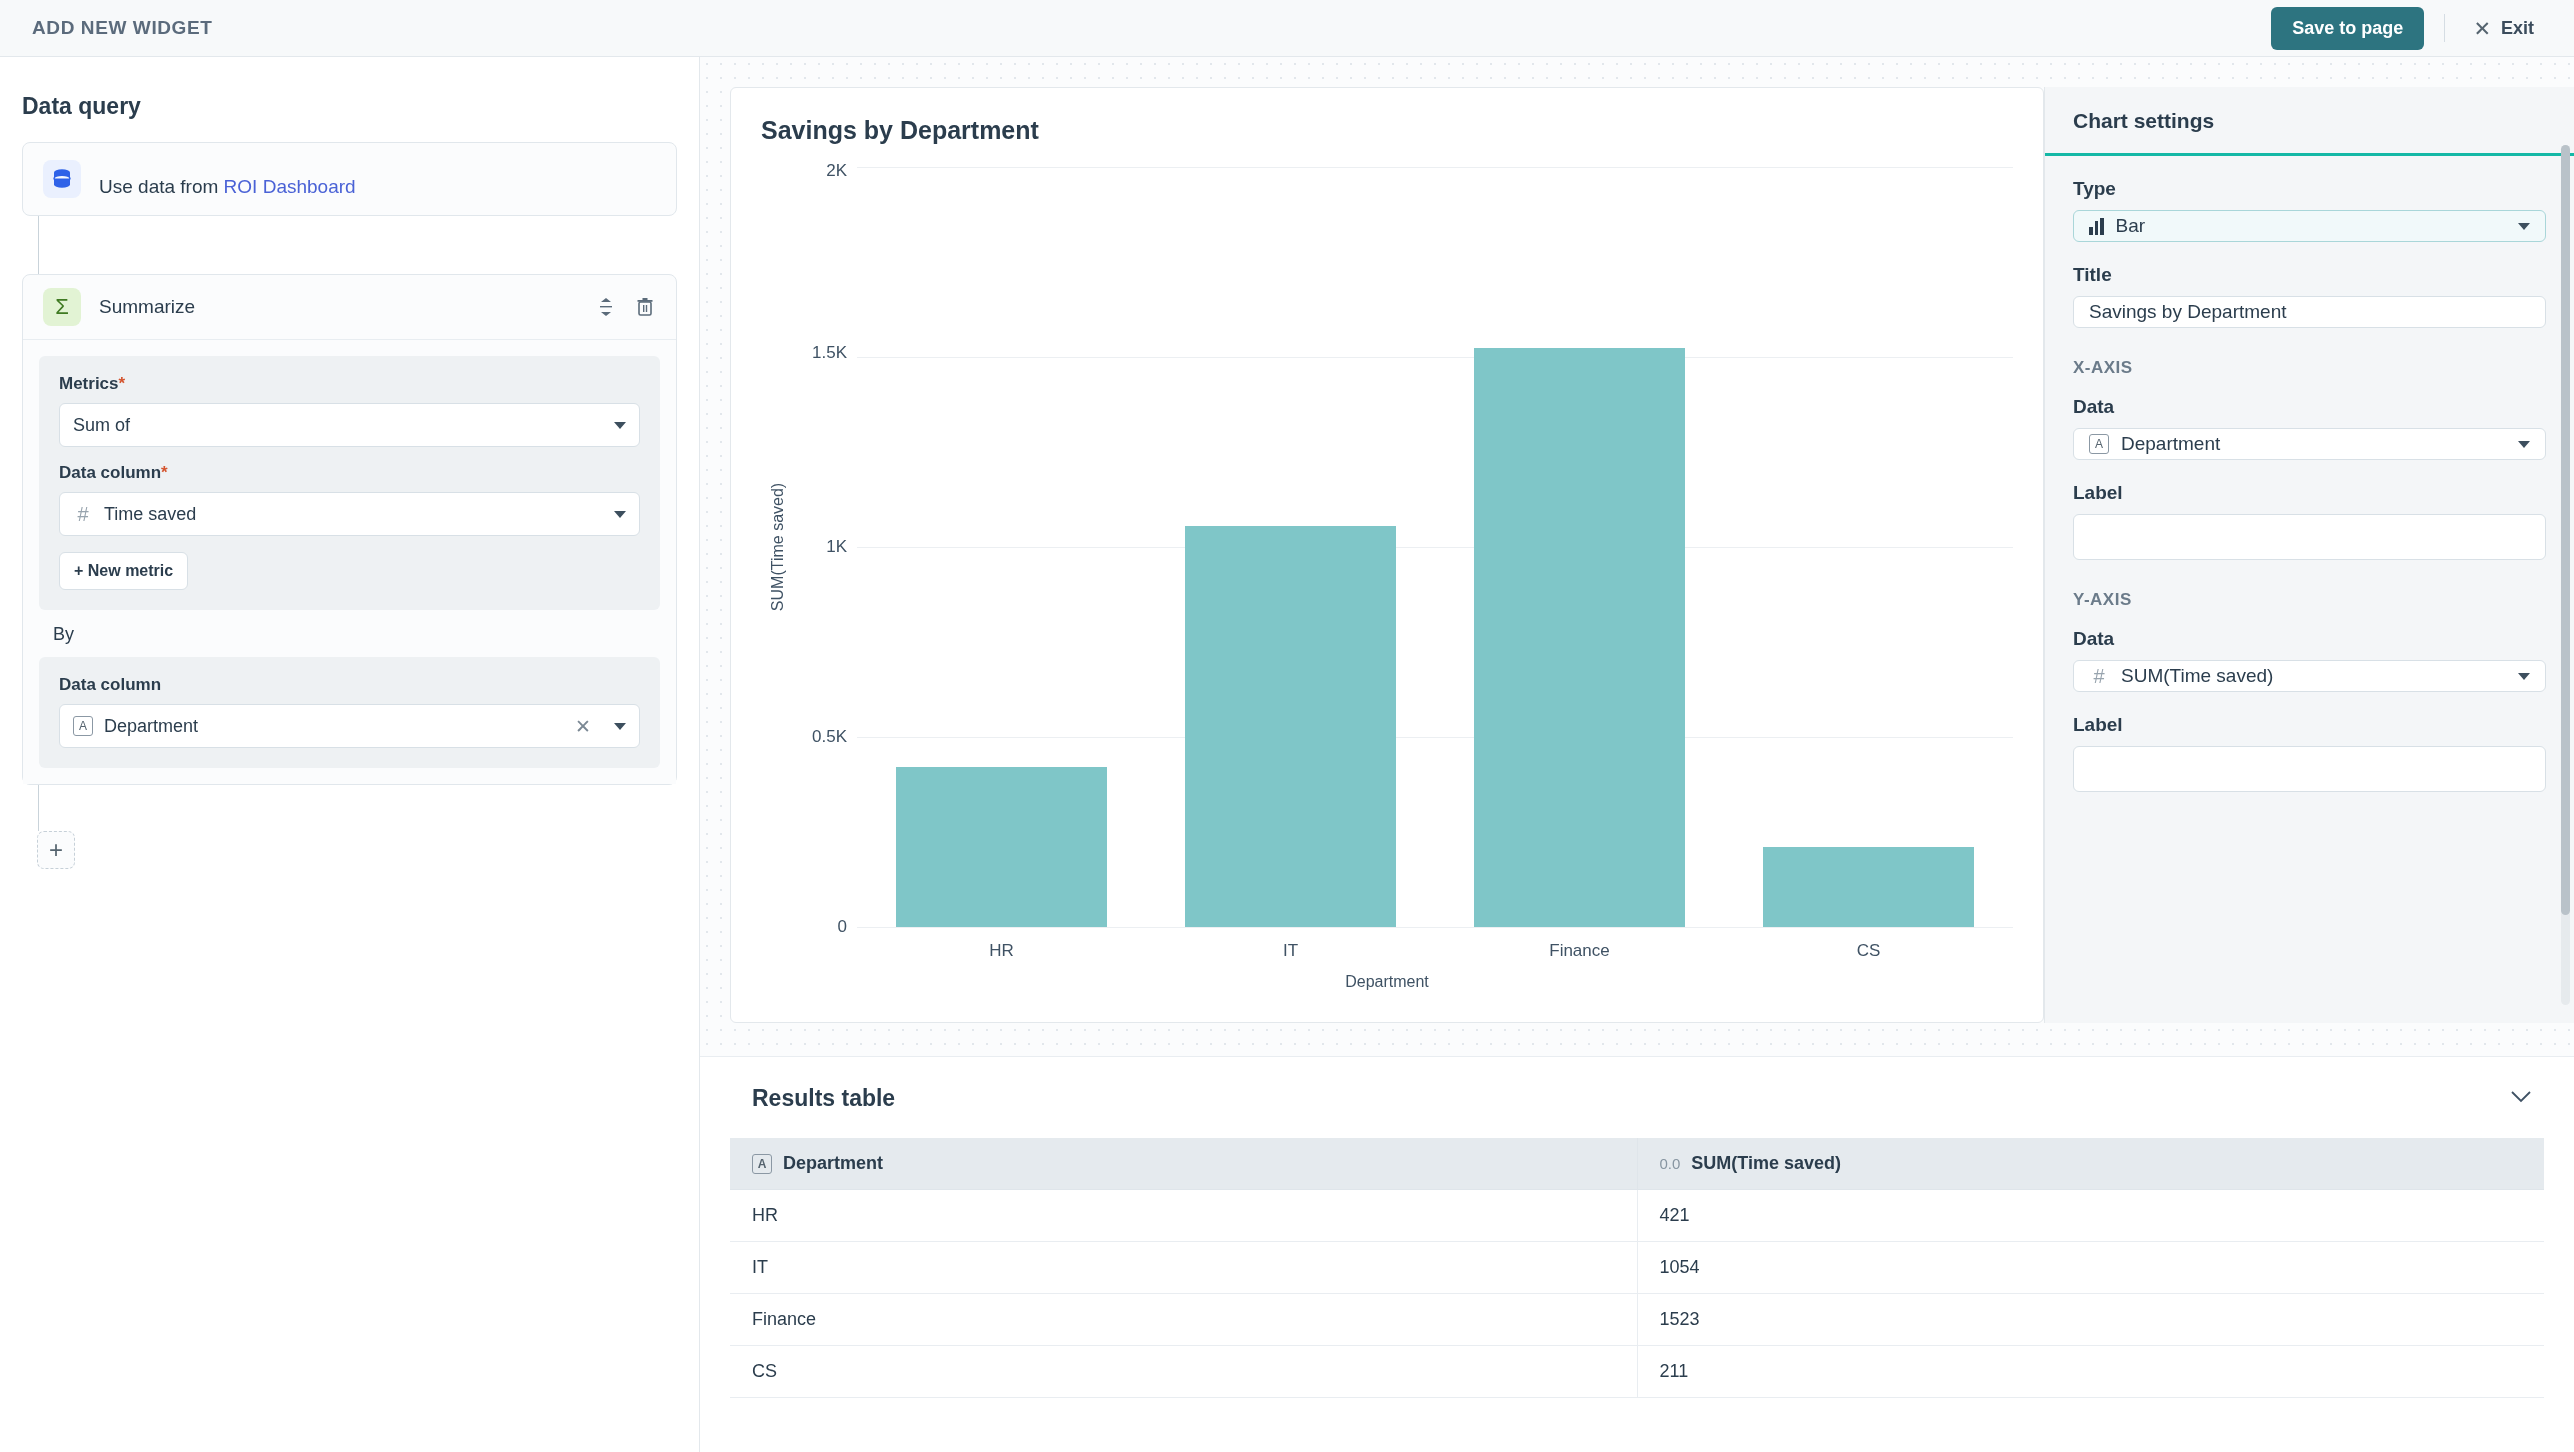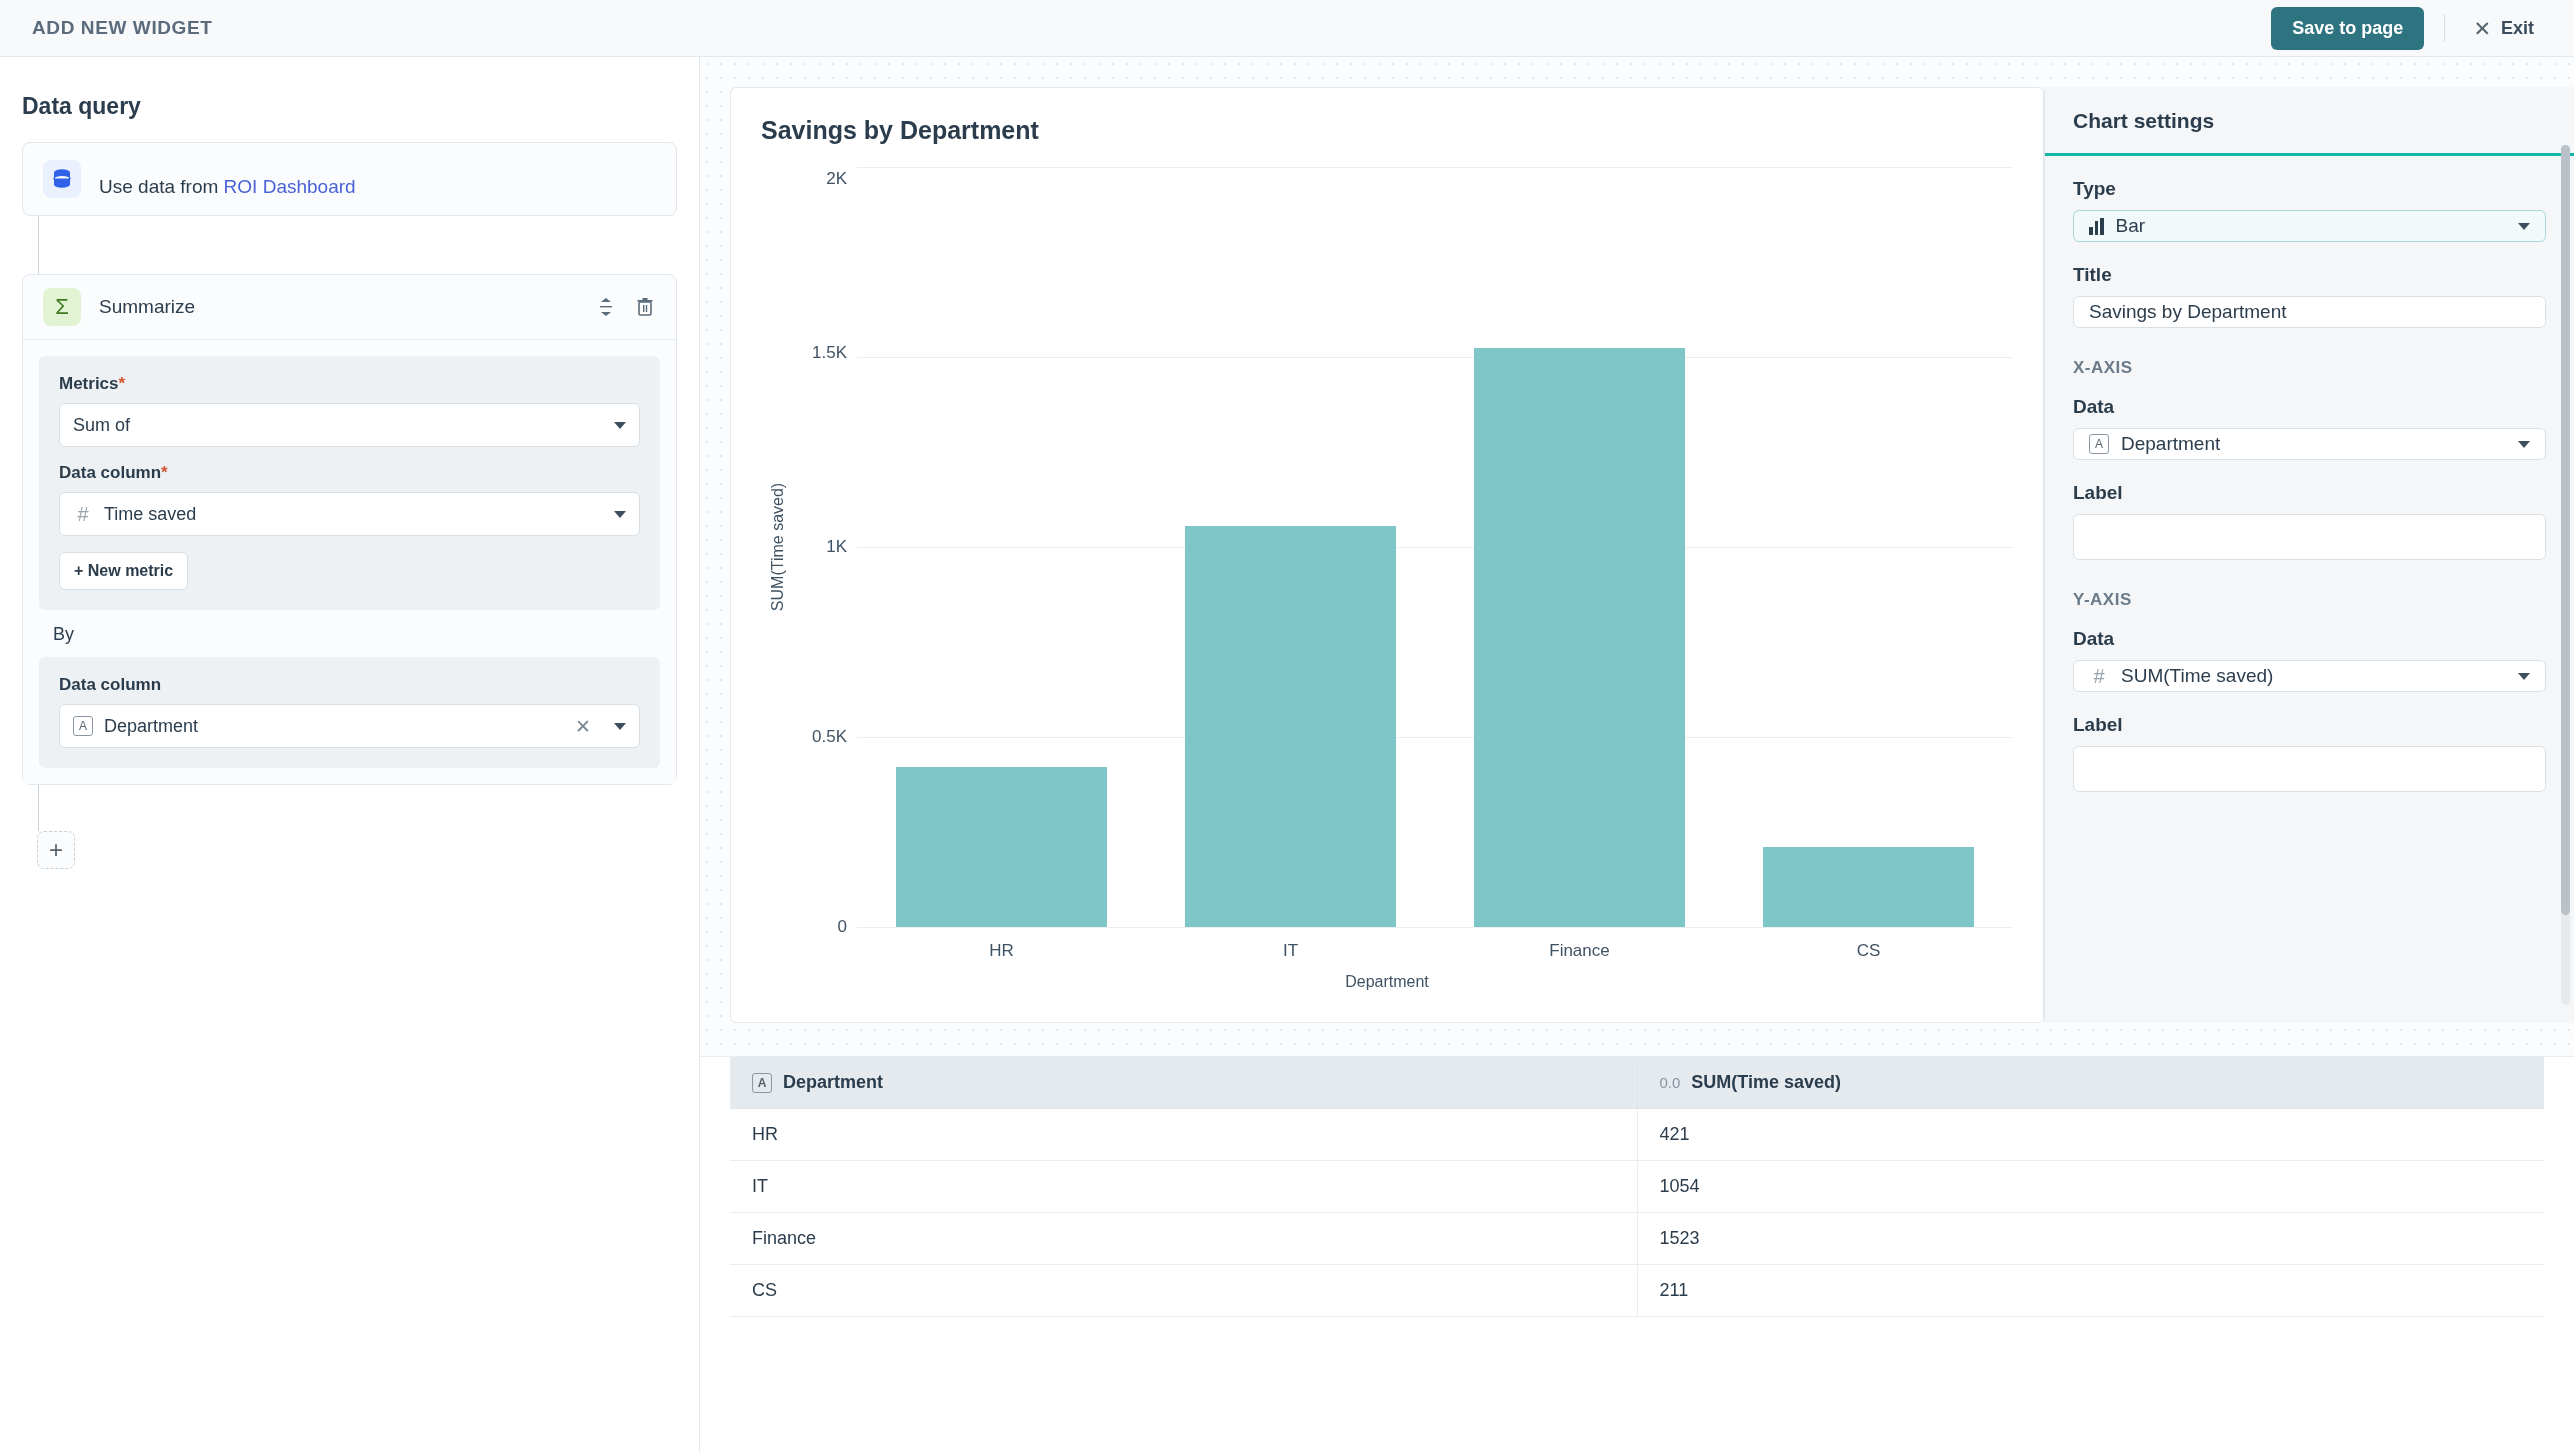--- a/index.html
+++ b/index.html
@@ -351,21 +351,21 @@
         <div class="chart-title">Savings by Department</div>
         <div class="plot">
           <div class="ylabel-wrap">
             <div class="ylabel">SUM(Time saved)</div>
           </div>
           <div class="ytick-col" id="ytickcol">
               <div class="ytick" style="top: 760px;">0</div>
               <div class="ytick" style="top: 570px;">0.5K</div>
               <div class="ytick" style="top: 380px;">1K</div>
               <div class="ytick" style="top: 186px;">1.5K</div>
-              <div class="ytick" style="top: 12px;">2K</div>
+              <div class="ytick" style="top: 4px;">2K</div>
             </div>
           <div class="plotarea" id="plotarea">
             <div id="gridlines">
                 <div class="gridline" style="top: 760px;"></div>
                 <div class="gridline" style="top: 570px;"></div>
                 <div class="gridline" style="top: 380px;"></div>
                 <div class="gridline" style="top: 190px;"></div>
                 <div class="gridline" style="top: 0px;"></div>
               </div>
             <div class="bars" id="bars">
@@ -438,20 +438,28 @@
           </div>
 
         </div>
         <div class="scrollbar">
           <div class="scrollthumb"></div>
         </div>
       </div>
     </div>
 
     <div class="results">
+      <div class="results-head">
+        <div class="results-title">Results table</div>
+        <span class="chev">
+          <svg width="22" height="14" viewBox="0 0 22 14" aria-hidden="true">
+            <path d="M2 2 L11 11 L20 2" fill="none" stroke="#3f5264" stroke-width="1.8"></path>
+          </svg>
+        </span>
+      </div>
       <table class="tbl">
         <thead>
           <tr>
             <th>
               <span class="th-in">
                 <span class="type-icon">A</span>
                 <span>Department</span>
               </span>
             </th>
             <th>

